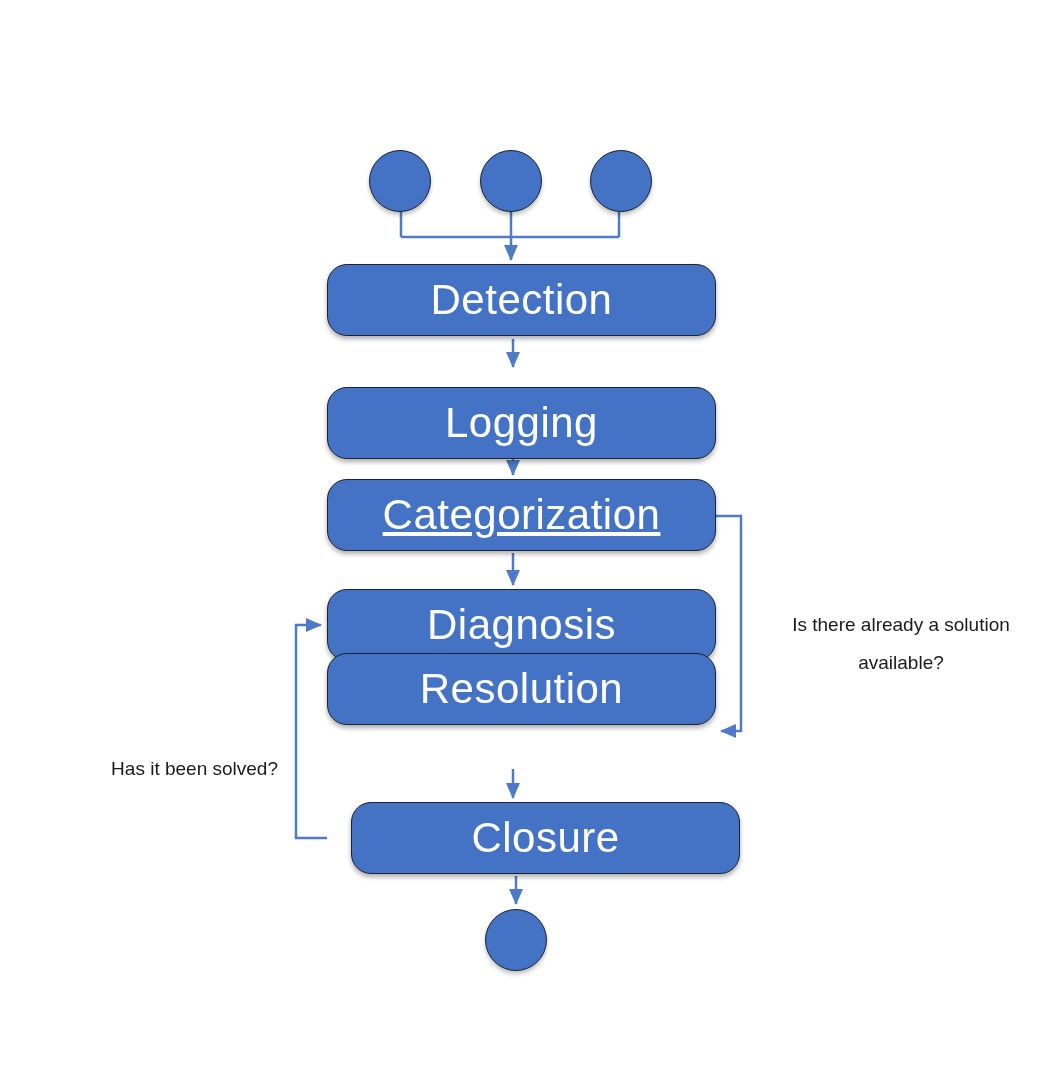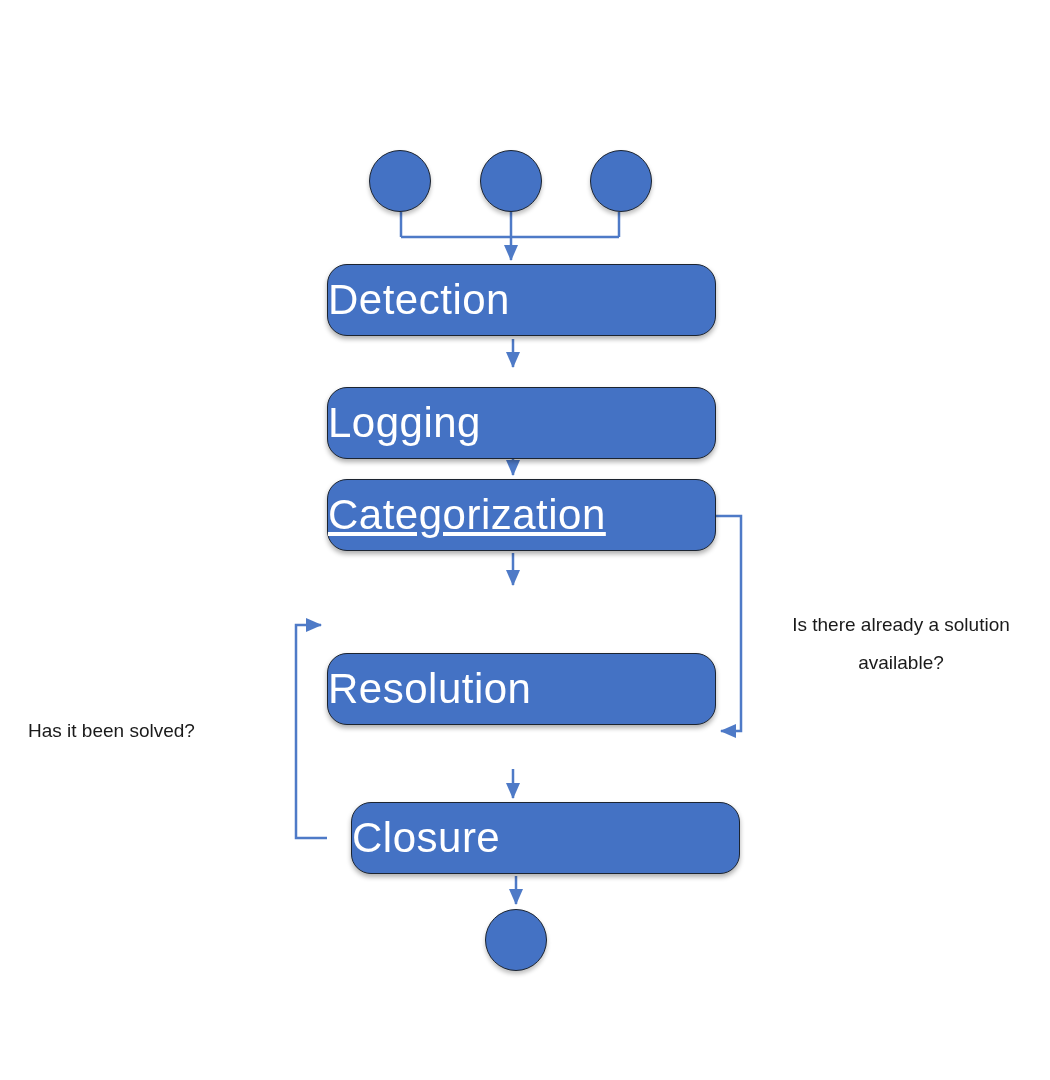--- a/index.html
+++ b/index.html
@@ -47,41 +47,41 @@
   .step-box {
     position: absolute;
     left: 327px;
     width: 389px; height: 72px;
     background: var(--node-fill);
     border: 1.5px solid var(--node-border);
     border-radius: 20px;
     box-shadow: 0 3px 5px rgba(0,0,0,0.32);
     display: flex;
     align-items: center;
-    justify-content: flex-start;
+    justify-content: center;
     color: var(--node-text);
     font-size: 42px;
     line-height: 1;
     letter-spacing: 0.5px;
   }
   .annotation {
     position: absolute;
     color: var(--annotation-text);
     font-size: 19px;
     line-height: 38px;
   }
   .annotation.right {
     left: 772px; top: 606px;
     width: 258px;
     text-align: center;
   }
   .annotation.left {
-    left: 28px; top: 712px;
+    left: 28px; top: 750px;
     width: 250px;
-    text-align: left;
+    text-align: right;
     white-space: nowrap;
   }
 </style>
 </head>
 <body>
 
 <div class="canvas">
 
   <svg class="connector-layer" viewBox="0 0 1050 1080" xmlns="http://www.w3.org/2000/svg">
     <defs>
@@ -113,20 +113,23 @@
 
   <div class="step-box" style="top:264px;">
     <span>Detection</span>
   </div>
   <div class="step-box" style="top:371px;margin-top:16px;">
     <span>Logging</span>
   </div>
   <div class="step-box" style="top:479px;text-decoration:underline;">
     <span>Categorization</span>
   </div>
+  <div class="step-box" style="top:589px;">
+    <span>Diagnosis</span>
+  </div>
   <div class="step-box" style="top:653px;">
     <span>Resolution</span>
   </div>
   <div class="step-box" style="top:802px;margin-left:24px;">
     <span>Closure</span>
   </div>
 
   <div class="terminal-node" style="left:485px; top:909px;"></div>
 
   <div class="annotation right">Is there already a solution available?</div>

